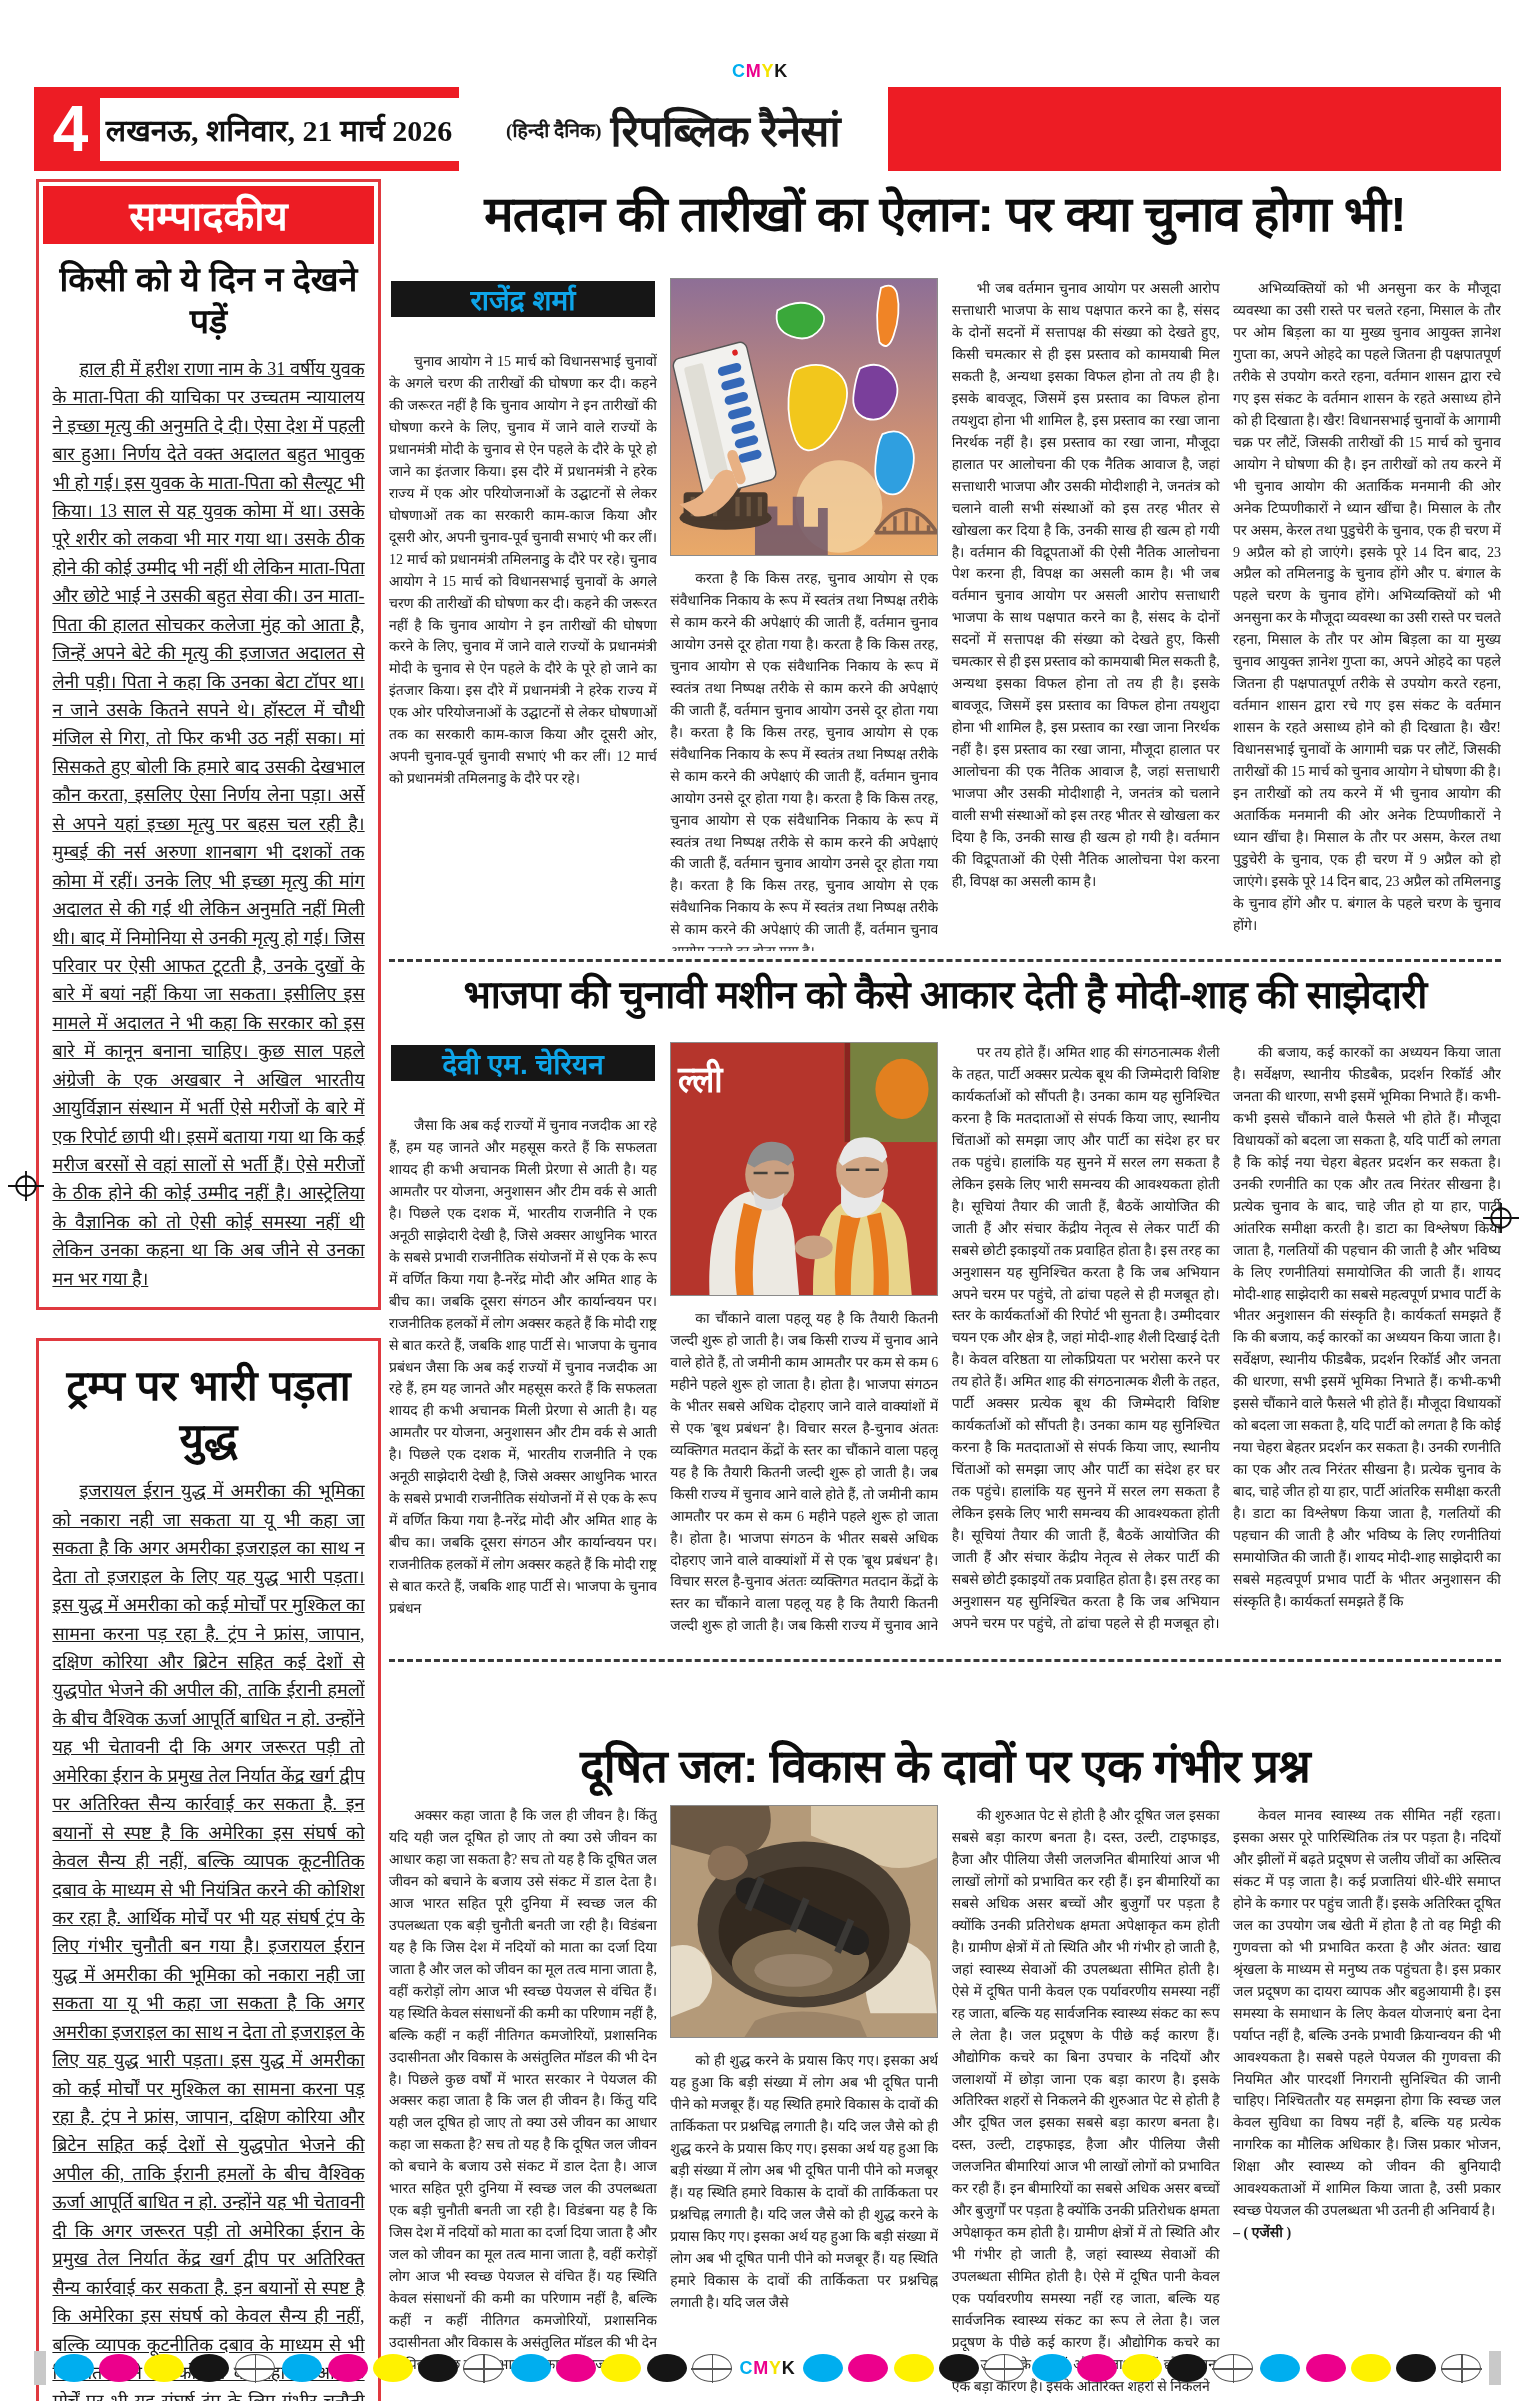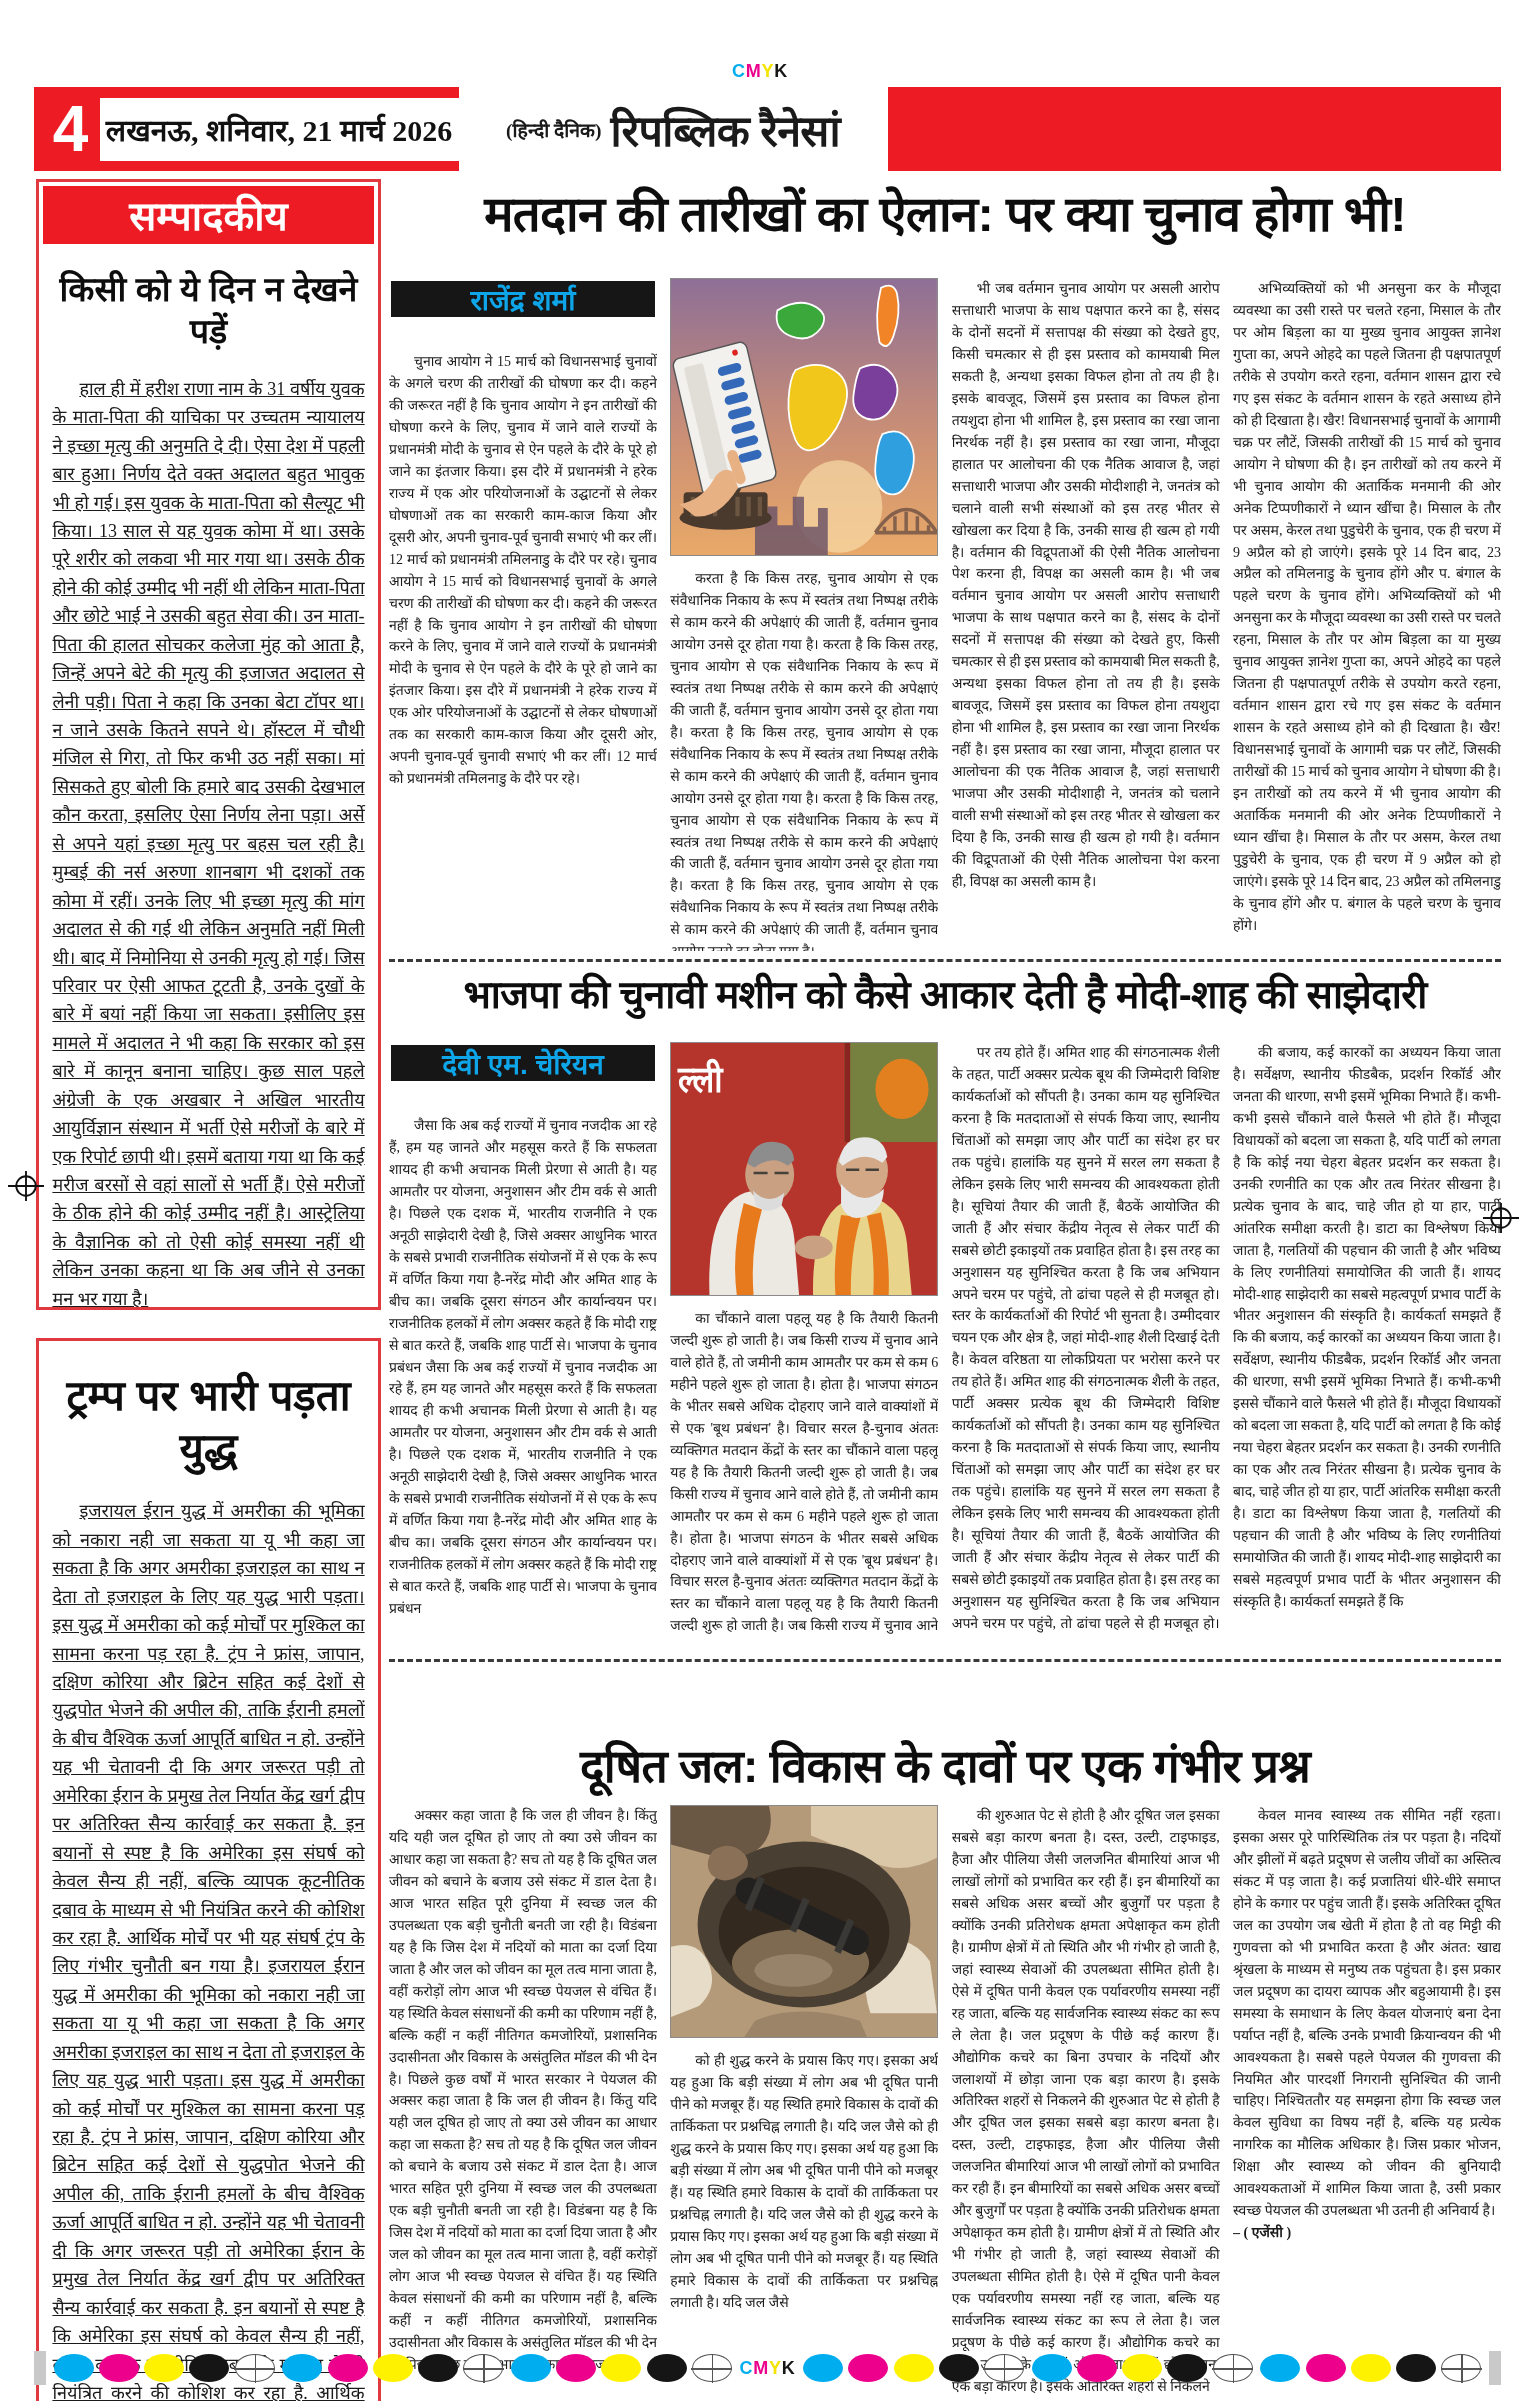--- a/index.html
+++ b/index.html
@@ -22,21 +22,21 @@
   .paper-tag{font:bold 19.4px "Liberation Serif",serif;}
   .paper-name{font:bold 43px "Liberation Sans",sans-serif;letter-spacing:-0.7px;}
 
   
   .edbox{position:absolute;left:36px;width:345px;border:3px solid #e0393f;background:#fff;
          box-sizing:border-box;overflow:hidden;display:flex;flex-direction:column;}
   #edbox1{top:179px;height:1131px;}
   #edbox2{top:1338px;height:1215px;}
   .ed-banner{background:#ed1c24;color:#fff;margin:3.7px;height:58px;flex:0 0 58px;display:flex;align-items:center;
              justify-content:center;font:bold 40px "Liberation Sans",sans-serif;}
-  .ed-head{margin:10px;padding:10.4px 6px 3px;text-align:center;font:bold 34px/1.25 "Liberation Sans",sans-serif;color:#0d0d0d;}
+  .ed-head{margin:0;padding:10.4px 6px 3px;text-align:center;font:bold 34px/1.25 "Liberation Sans",sans-serif;color:#0d0d0d;}
   .ed-head2{padding-top:19.4px;font-size:42px;}
   .ed-body{padding:9px 13.4px 10.4px;font-size:18px;line-height:1.58;text-align:justify;text-indent:27px;overflow:hidden;text-decoration:underline;}
   .sig{font-weight:bold;}
 
   
   .art{position:absolute;left:389px;width:1112px;}
   .a-head{margin:0;text-align:center;font-family:"Liberation Sans",sans-serif;font-weight:bold;color:#0d0d0d;letter-spacing:-0.7px;}
   #a1{top:188px;} #a1 .a-head{font-size:49px;line-height:1.1;}
   #a2{top:973px;} #a2 .a-head{font-size:39px;line-height:1.15;}
   #a3{top:1740px;} #a3 .a-head{font-size:46px;line-height:1.15;}

